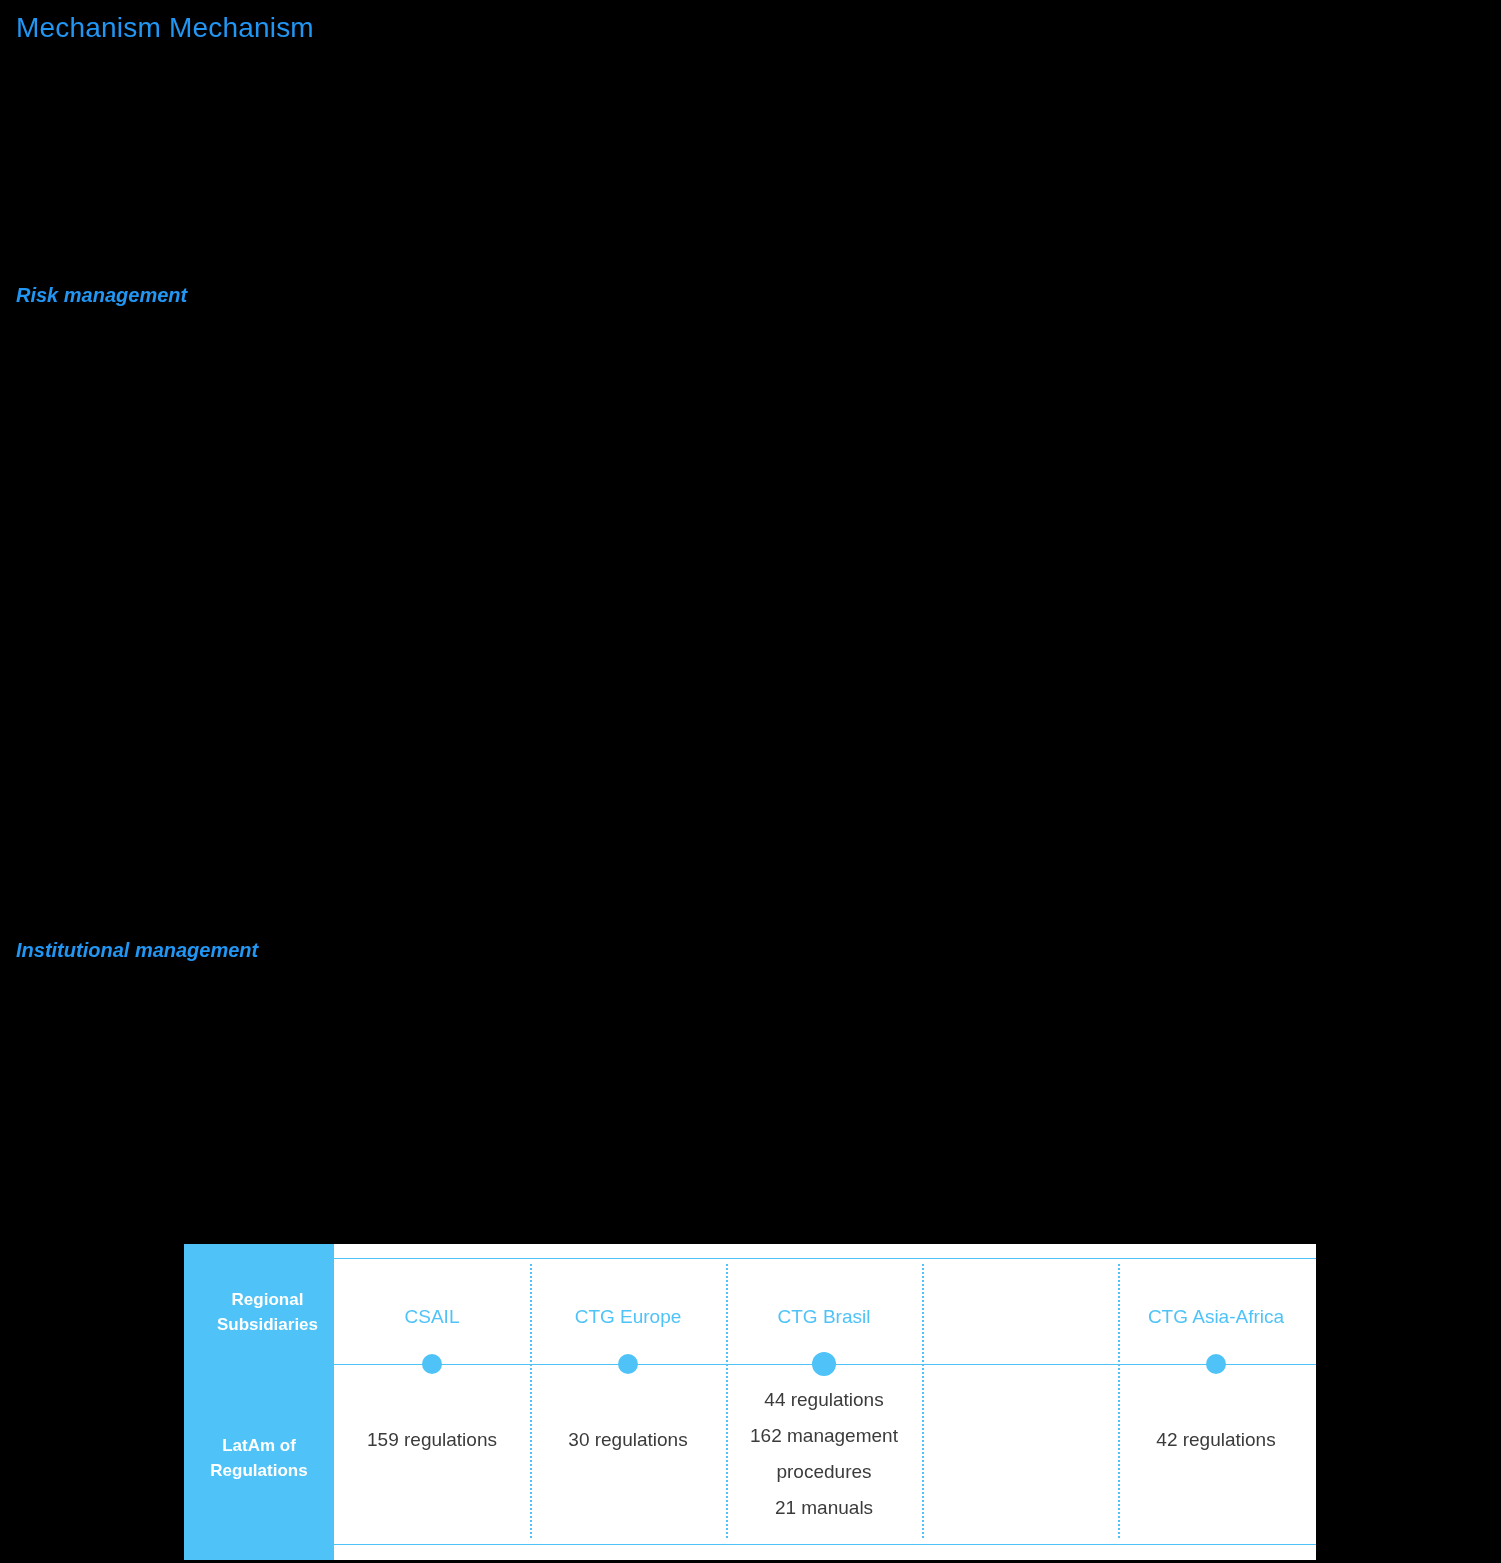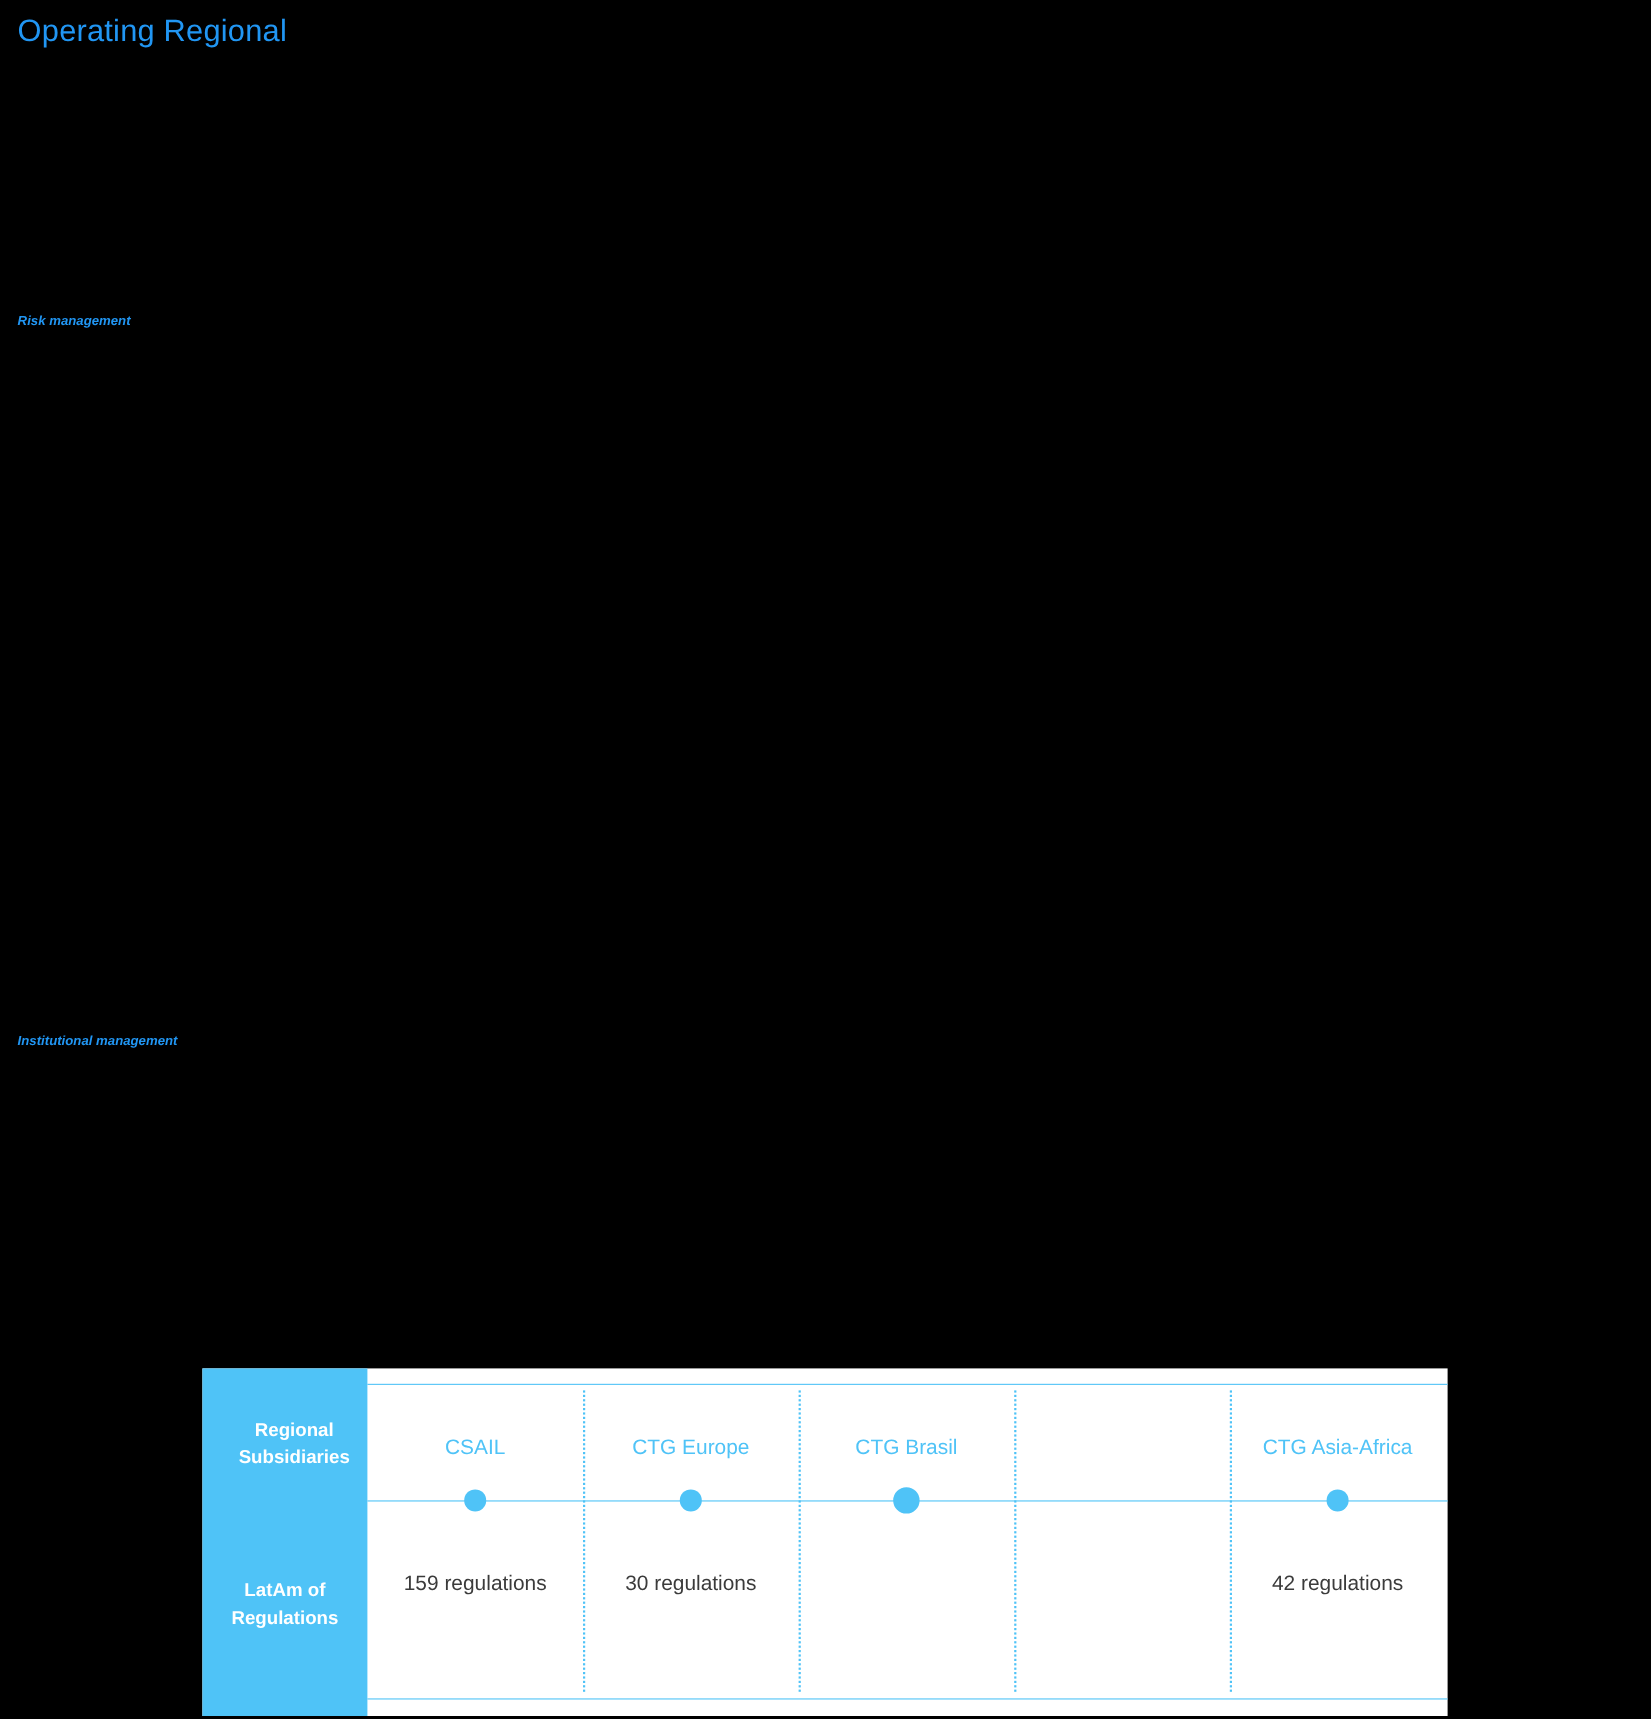--- a/index.html
+++ b/index.html
@@ -20,21 +20,21 @@
     top: 12px;
     font-size: 28px;
     color: #2196f3;
     font-weight: 400;
     letter-spacing: 0.2px;
     white-space: nowrap;
   }
   .section-label {
     position: absolute;
     left: 16px;
-    font-size: 12px;
+    font-size: 20px;
     color: #2196f3;
     font-style: italic;
     font-weight: 700;
     white-space: nowrap;
   }
   .section-risk { top: 284px; }
   .section-institutional { top: 939px; text-align: center; }
 
   .table-card {
     position: absolute;
@@ -139,21 +139,21 @@
     position: absolute;
     top: 20px;
     width: 0;
     height: 274px;
     border-left: 2px dotted #4fc3f7;
   }
 </style>
 </head>
 <body>
 
-<div class="page-title">Operating Regional</div>
+<div class="page-title">Mechanism Mechanism</div>
 
 <div class="section-label section-risk">Risk management</div>
 <div class="section-label section-institutional">Institutional management</div>
 
 <div class="table-card">
 
   <div class="row-header-col">
     <div class="rh-top">
       <div>Regional</div>
       <div>Subsidiaries</div>
@@ -186,20 +186,26 @@
       <div class="col-title">CTG Europe</div>
       <div class="dot"></div>
       <div class="col-value">
         <div>30 regulations</div>
       </div>
     </div>
 
     <div class="col multi emphasis" style="left:392px">
       <div class="col-title">CTG Brasil</div>
       <div class="dot"></div>
+      <div class="col-value">
+        <div>44 regulations</div>
+        <div>162 management</div>
+        <div>procedures</div>
+        <div>21 manuals</div>
+      </div>
     </div>
 
 
     <div class="col" style="left:784px">
       <div class="col-title">CTG Asia-Africa</div>
       <div class="dot"></div>
       <div class="col-value">
         <div>42 regulations</div>
       </div>
     </div>

